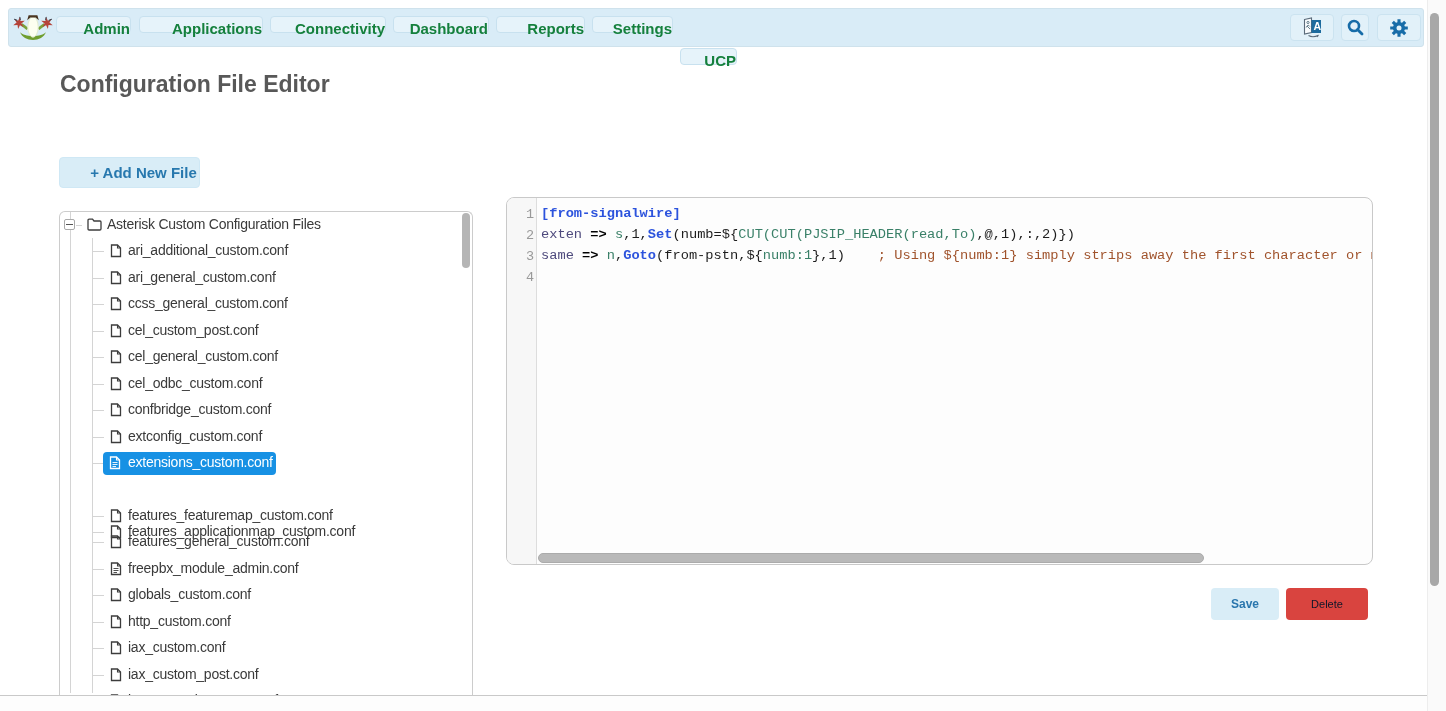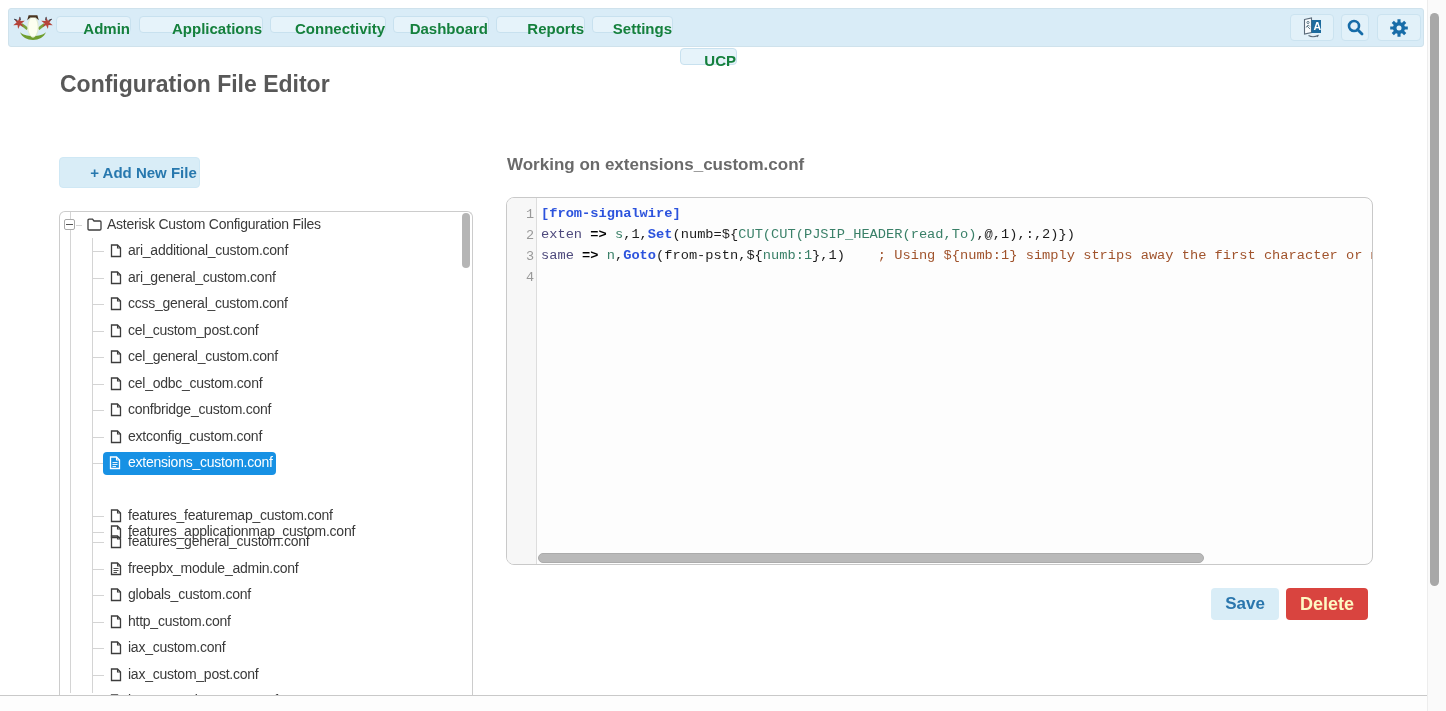--- a/index.html
+++ b/index.html
@@ -35,22 +35,22 @@
 .lnum { position:absolute; left:0; width:27px; text-align:right; color:#999; font-family:"Liberation Mono", monospace; font-size:13.5px; }
 .cline { position:absolute; left:34px; white-space:pre; font-family:"Liberation Mono", monospace; font-size:13.7px; color:#1d1d1d; }
 .kw  { color:#2c53dd; font-weight:bold; }
 .atom{ color:#4e4a7d; }
 .fn  { color:#3a8068; }
 .op  { font-weight:bold; color:#000; }
 .cmt { color:#a0532c; }
 #hscroll { position:absolute; left:31px; top:355px; width:666px; height:10px; background:#b9b9b9; border:1px solid #ababab; border-radius:6px; }
 
 
-#save { position:absolute; left:1211px; top:588px; width:68px; height:32px; background:#d9edf7; border-radius:4px; color:#2a76ad; font-weight:bold; font-size:17px; text-align:center; line-height:32px; }
-#delete { position:absolute; left:1286px; top:588px; width:82px; height:32px; background:#d9443f; border-radius:4px; color:#fef9c3; font-weight:bold; font-size:18px; text-align:center; line-height:32px; }
+#save { position:absolute; left:1211px; top:588px; width:68px; height:32px; background:#d9edf7; border-radius:4px; color:#2a76ad; font-weight:bold; font-size:12px; text-align:center; line-height:32px; }
+#delete { position:absolute; left:1286px; top:588px; width:82px; height:32px; background:#d9443f; border-radius:4px; color:#0f172a; font-weight:normal; font-size:11px; text-align:center; line-height:32px; }
 
 
 #footline { position:absolute; left:0; top:694.5px; width:1427px; height:1.5px; background:#c9c9c9; }
 #footer { position:absolute; left:0; top:696px; width:1427px; height:15px; background:#fdfdfd; }
 #pgtrack { position:absolute; left:1427px; top:0; width:19px; height:711px; background:#fafafa; border-left:1px solid #ededed; }
 #pgthumb { position:absolute; left:1430px; top:13px; width:9px; height:573px; background:#a8a8a8; border-radius:5px; }
 #treethumb { position:absolute; left:462px; top:213px; width:8px; height:55px; background:#b5b5b5; border-radius:4px; }
 </style>
 </head>
 <body>
@@ -109,21 +109,20 @@
     </g>
     <circle cx="10" cy="10" r="6.1" fill="#176ca8"></circle>
     <circle cx="10" cy="10" r="2.5" fill="#e2f1f9"></circle>
   </svg>
 
   <div id="h1">Configuration File Editor</div>
 
 
   <div id="addbtn">+ Add New File</div>
 
-  <div id="working">Working on extensions_custom.conf</div>
 
   <div id="tree"></div>
   <div id="treerows">
       <div class="vline" style="left:70px; top:212px; height:481px;"></div>
       <div class="vline" style="left:92px; top:238.45px; height:454.55px;"></div>
       <div class="trow" style="left:0; top:212px; width:473px;">
   <div style="position:absolute;left:64px;top:7px;width:11px;height:11px;border:1px solid #aaa;border-radius:2px;background:#fff;"></div>
   <div style="position:absolute;left:66px;top:12px;width:7px;height:1px;background:#555;"></div>
   <div style="position:absolute;left:76px;top:12.5px;width:6px;height:1px;background:#d4d4d4;"></div>
   <svg style="position:absolute;left:87px;top:6px;" width="15" height="13" viewBox="0 0 15 13">

